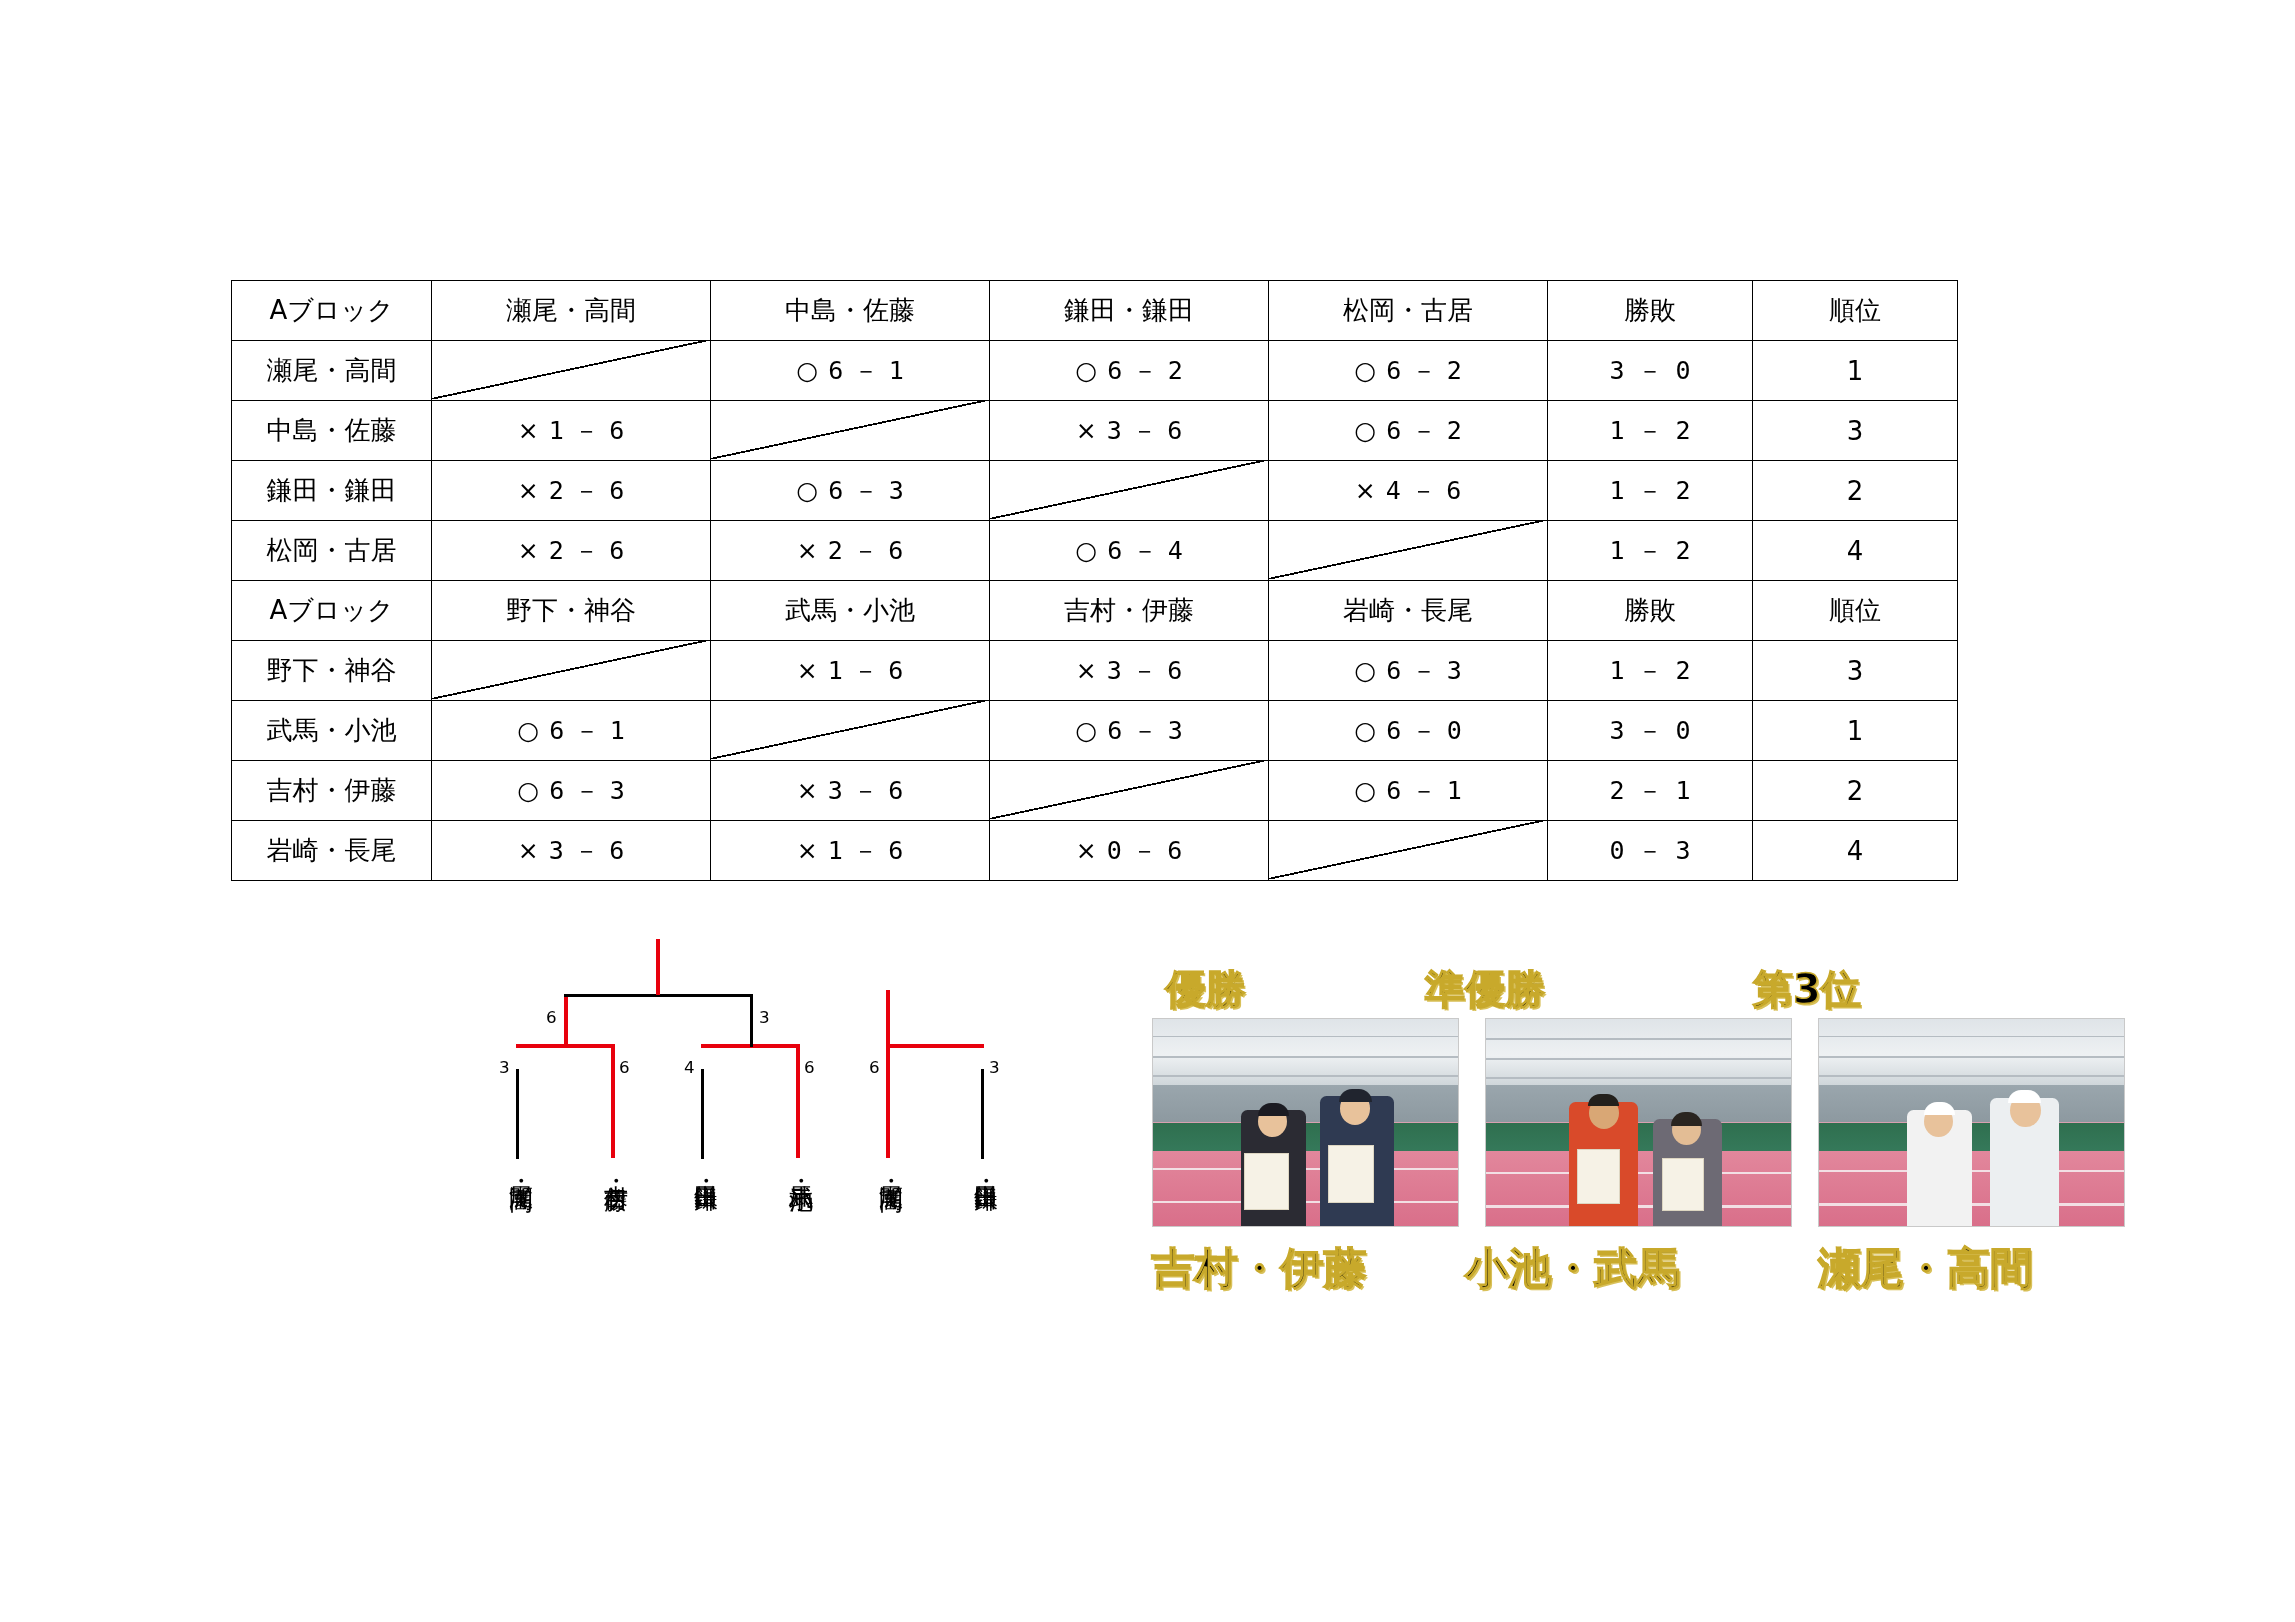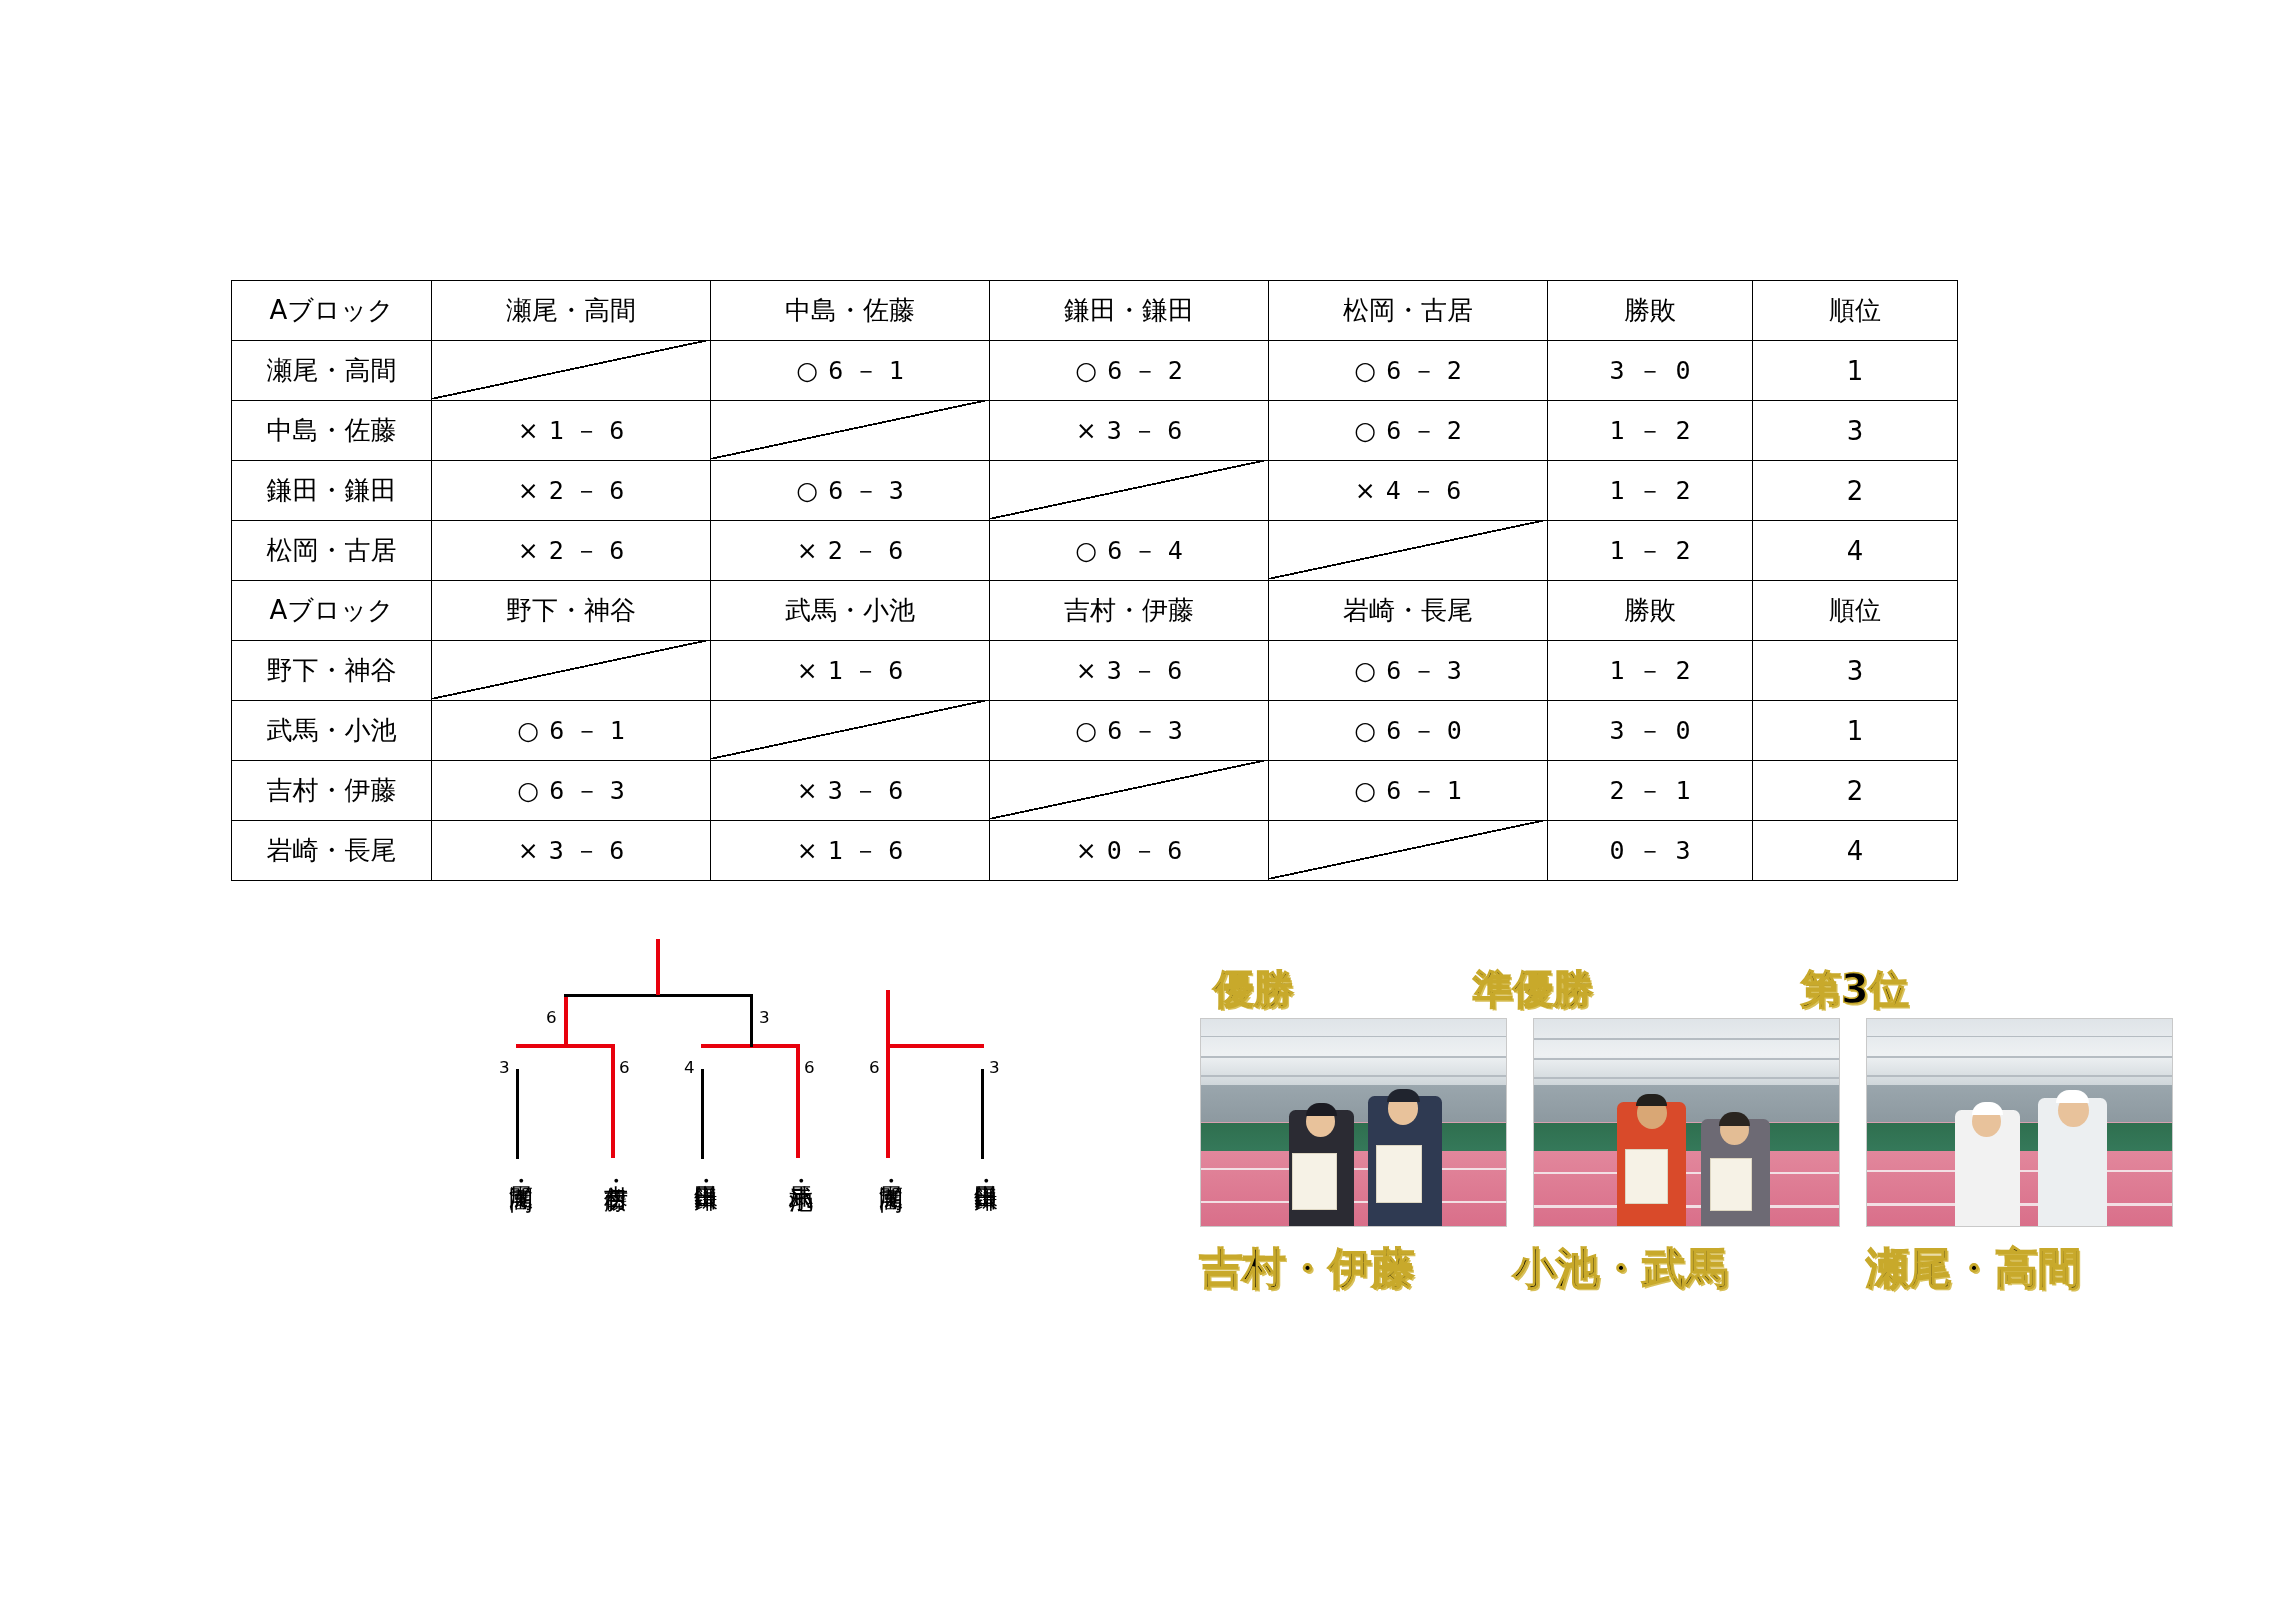--- a/index.html
+++ b/index.html
@@ -140,21 +140,20 @@
     white-space: nowrap;
   }
 
   
   .podium {
     position: absolute;
     left: 1147px;
     top: 962px;
     width: 1064px;
     height: 463px;
-    margin-left: 48px;
   }
   .rank-label {
     position: absolute;
     font-size: 40px;
     font-weight: bold;
     color: #000;
     font-family: "DejaVu Sans", sans-serif;
     -webkit-text-stroke: 1.4px #c8a92b;
     text-shadow: 1.9px 1.9px 0 #d9c15a;
     white-space: nowrap;

